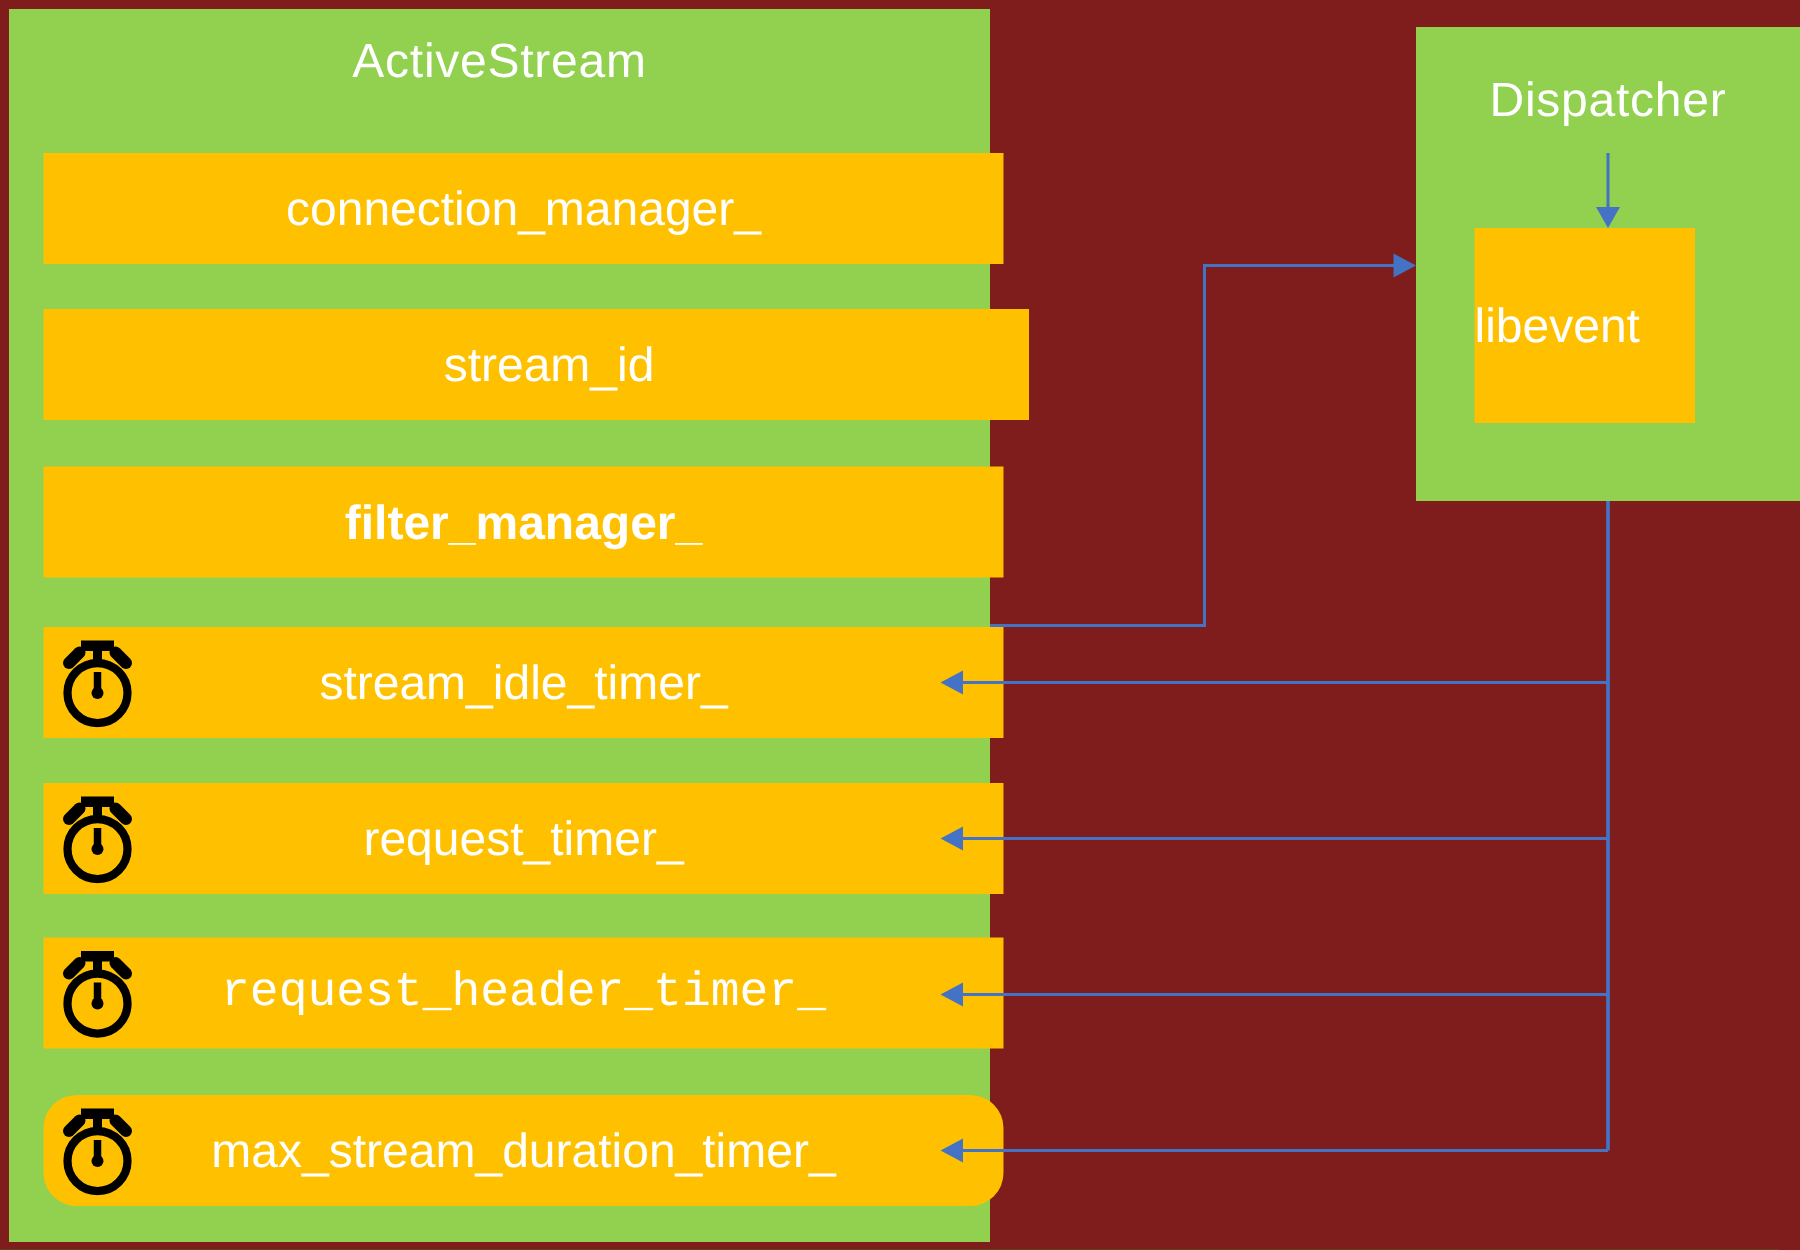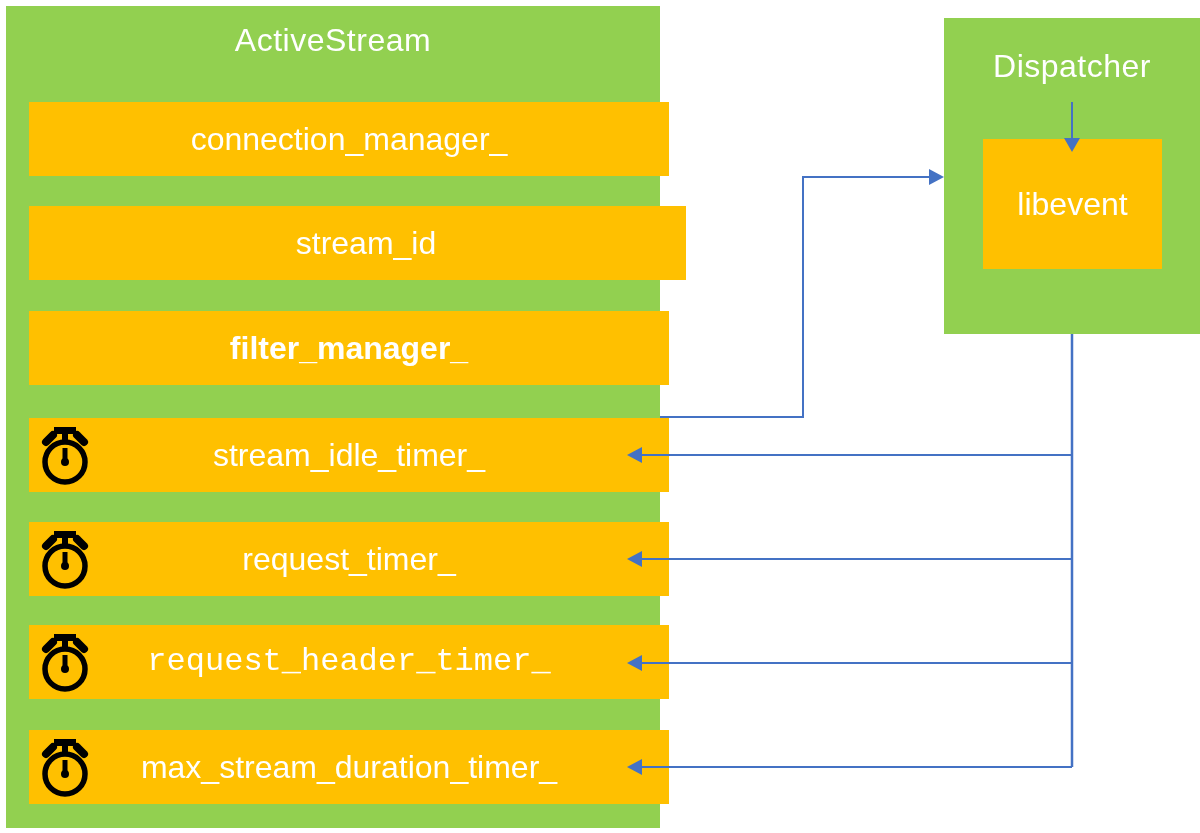--- a/index.html
+++ b/index.html
@@ -5,21 +5,21 @@
   html, body { margin: 0; padding: 0; }
   body {
     width: 1200px; height: 833px;
     background: #000000;
     font-family: "Liberation Sans", sans-serif;
     overflow: hidden;
   }
   #canvas {
     position: relative;
     width: 1200px; height: 833px;
-    background: #ffffff;
+    background: #7f1d1d;
   }
   .panel {
     position: absolute;
     background: #92D050;
   }
   #activestream-panel { left: 6px; top: 6px; width: 654px; height: 822px; }
   #dispatcher-panel   { left: 944px; top: 18px; width: 256px; height: 316px; }
   .panel-title {
     position: absolute;
     left: 0; width: 100%;
@@ -43,26 +43,26 @@
     line-height: 74px;
     white-space: nowrap;
   }
   .field .timer-icon {
     position: absolute;
     left: 7px; top: 7px;
     width: 58px; height: 60px;
   }
   #libevent-box {
     position: absolute;
-    left: 39px; top: 121px;
-    width: 179px; height: 130px;
+    left: 39px; top: 134px;
+    width: 147px; height: 130px;
     background: #FFC000;
     color: #FFFFFF;
     font-size: 32px;
-    text-align: center;
+    text-align: left;
     line-height: 130px;
   }
   #connectors-layer {
     position: absolute;
     left: 0; top: 0;
     width: 1200px; height: 833px;
     pointer-events: none;
   }
 </style>
 </head>
@@ -117,21 +117,21 @@
         <rect x="26" y="7" width="6" height="10" fill="#000"></rect>
         <line x1="10" y1="17" x2="17" y2="10" stroke="#000" stroke-width="8" stroke-linecap="round"></line>
         <line x1="48" y1="17" x2="41" y2="10" stroke="#000" stroke-width="8" stroke-linecap="round"></line>
         <circle cx="29" cy="37" r="20" fill="none" stroke="#000" stroke-width="5.5"></circle>
         <line x1="29" y1="37" x2="29" y2="23" stroke="#000" stroke-width="5"></line>
         <circle cx="29" cy="37" r="4" fill="#000"></circle>
       </svg>
       <span>request_header_timer_</span>
     </div>
 
-    <div class="field" style="top: 724px;">
+    <div class="field" style="top: 724px; border-radius: 22px;">
       <svg class="timer-icon" viewBox="0 0 58 60">
         <rect x="18" y="2" width="22" height="7" fill="#000"></rect>
         <rect x="26" y="7" width="6" height="10" fill="#000"></rect>
         <line x1="10" y1="17" x2="17" y2="10" stroke="#000" stroke-width="8" stroke-linecap="round"></line>
         <line x1="48" y1="17" x2="41" y2="10" stroke="#000" stroke-width="8" stroke-linecap="round"></line>
         <circle cx="29" cy="37" r="20" fill="none" stroke="#000" stroke-width="5.5"></circle>
         <line x1="29" y1="37" x2="29" y2="23" stroke="#000" stroke-width="5"></line>
         <circle cx="29" cy="37" r="4" fill="#000"></circle>
       </svg>
       <span>max_stream_duration_timer_</span>

